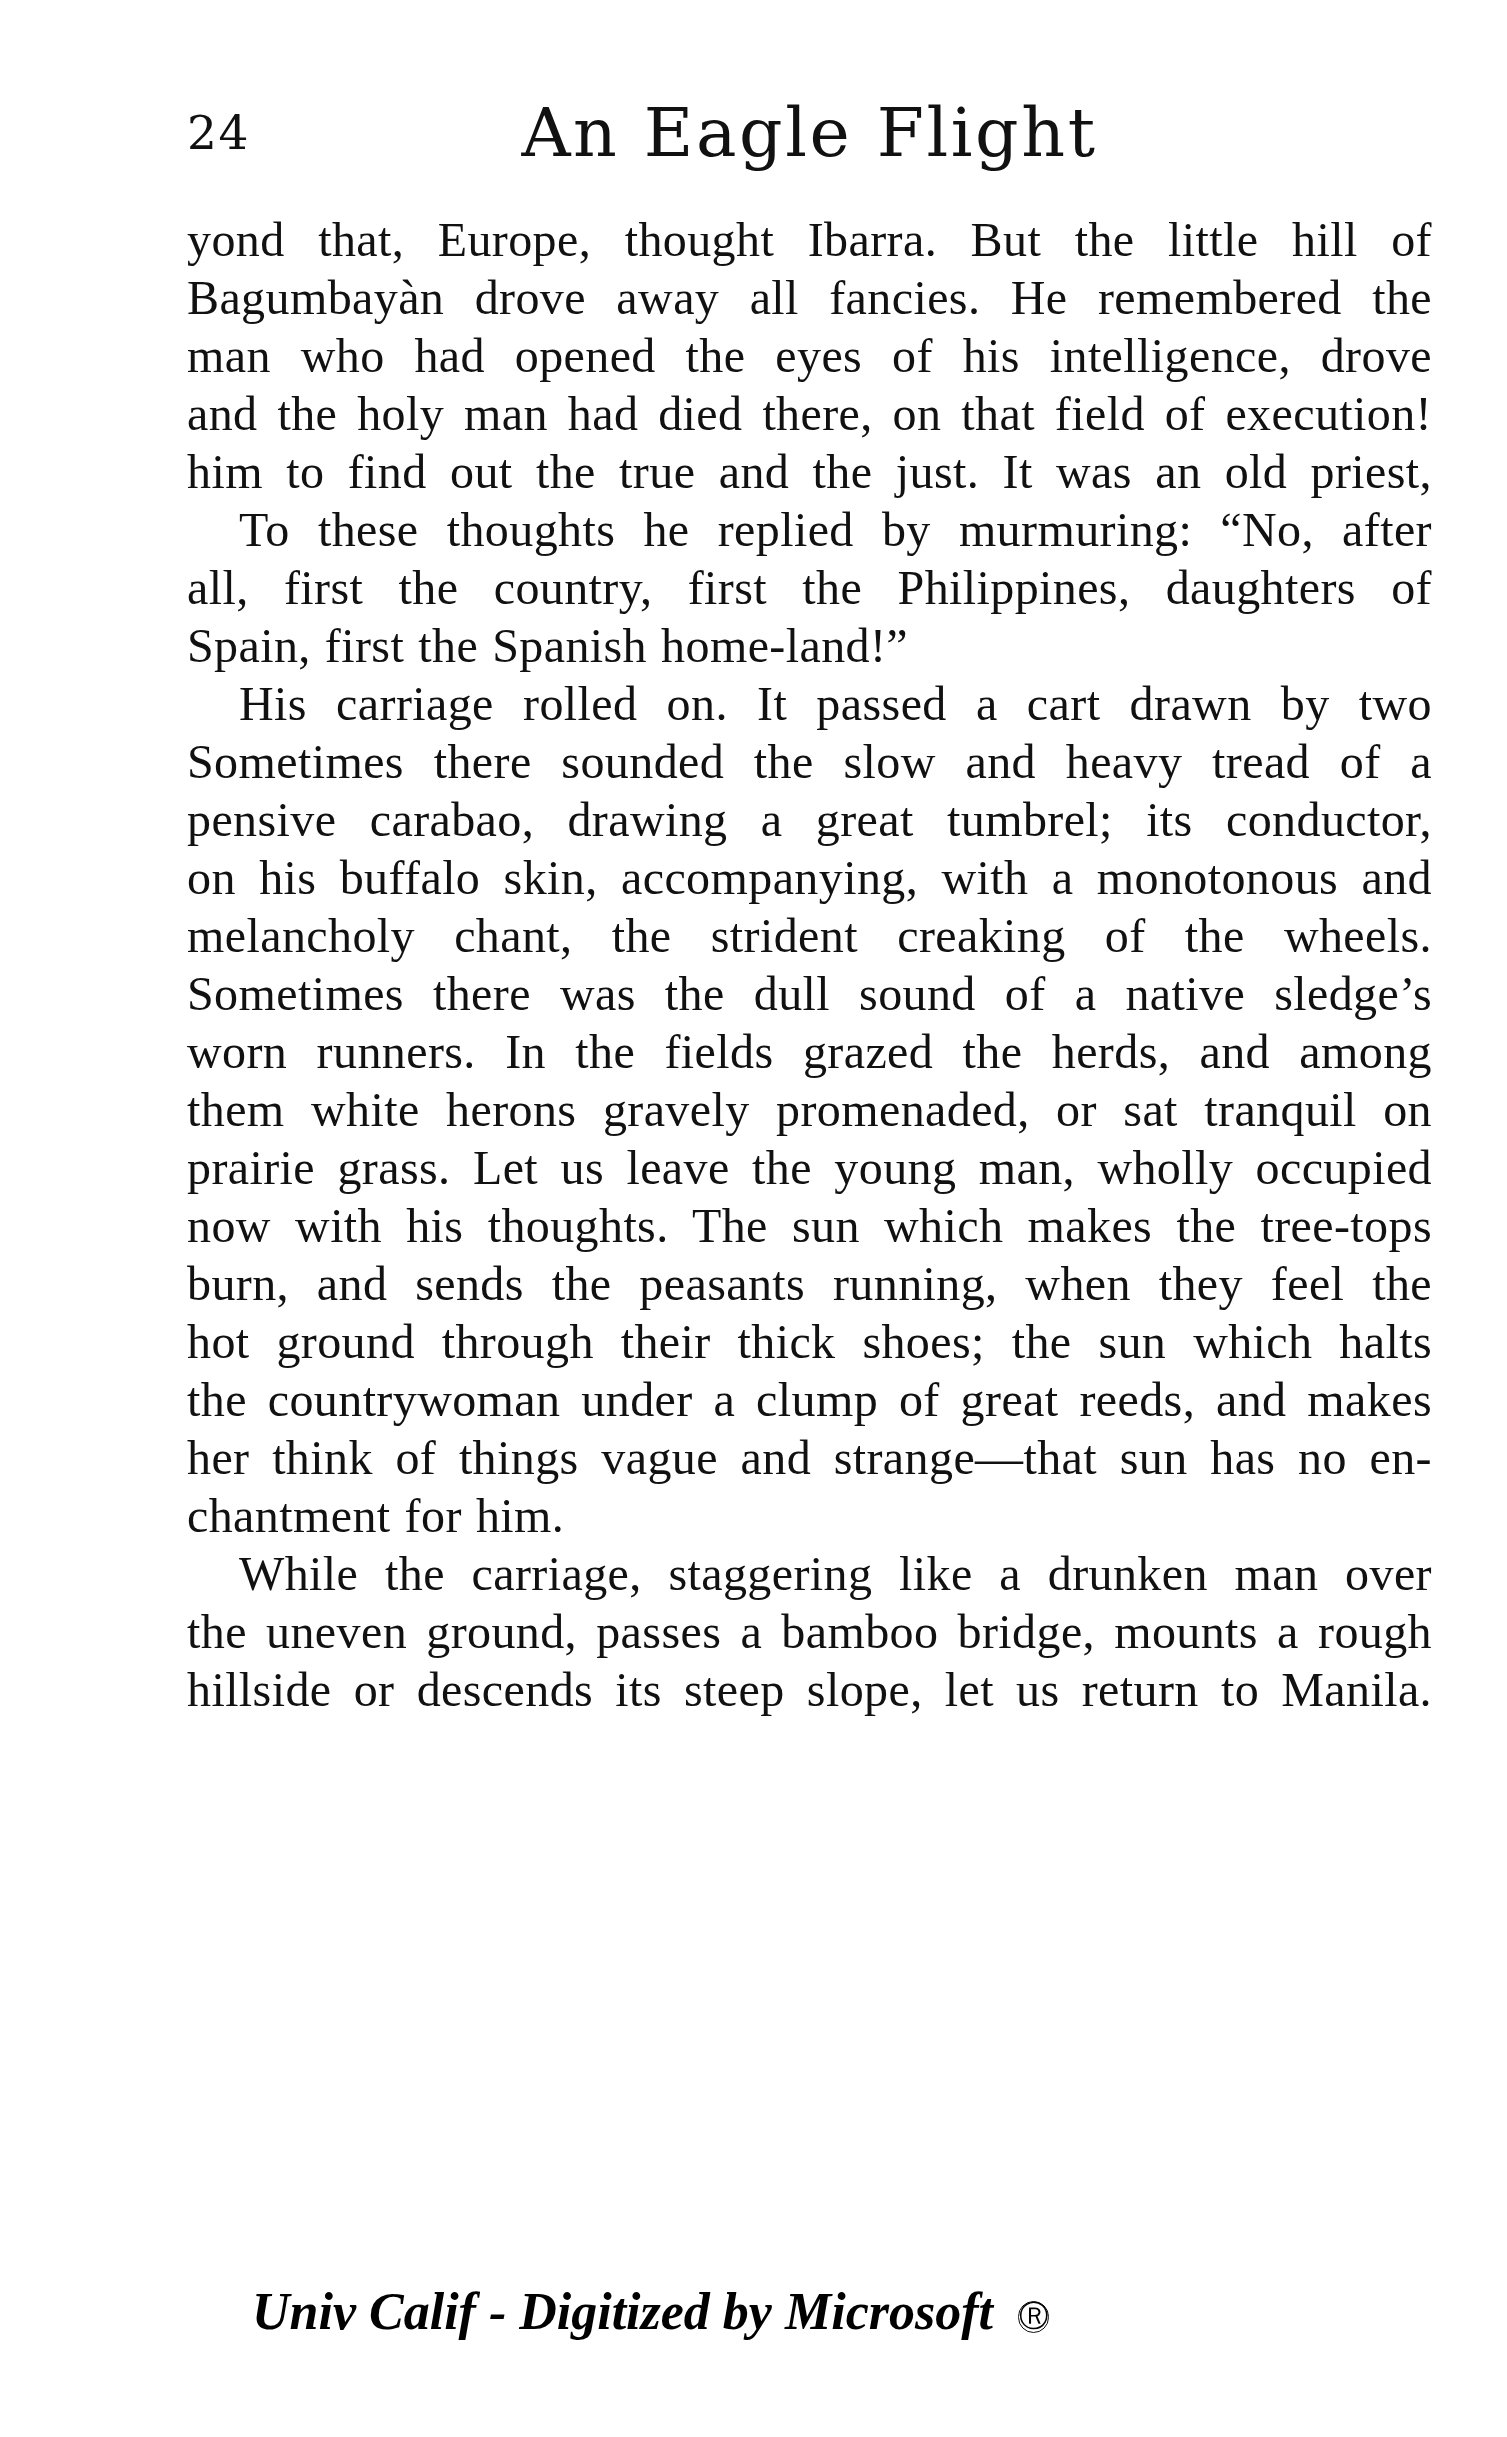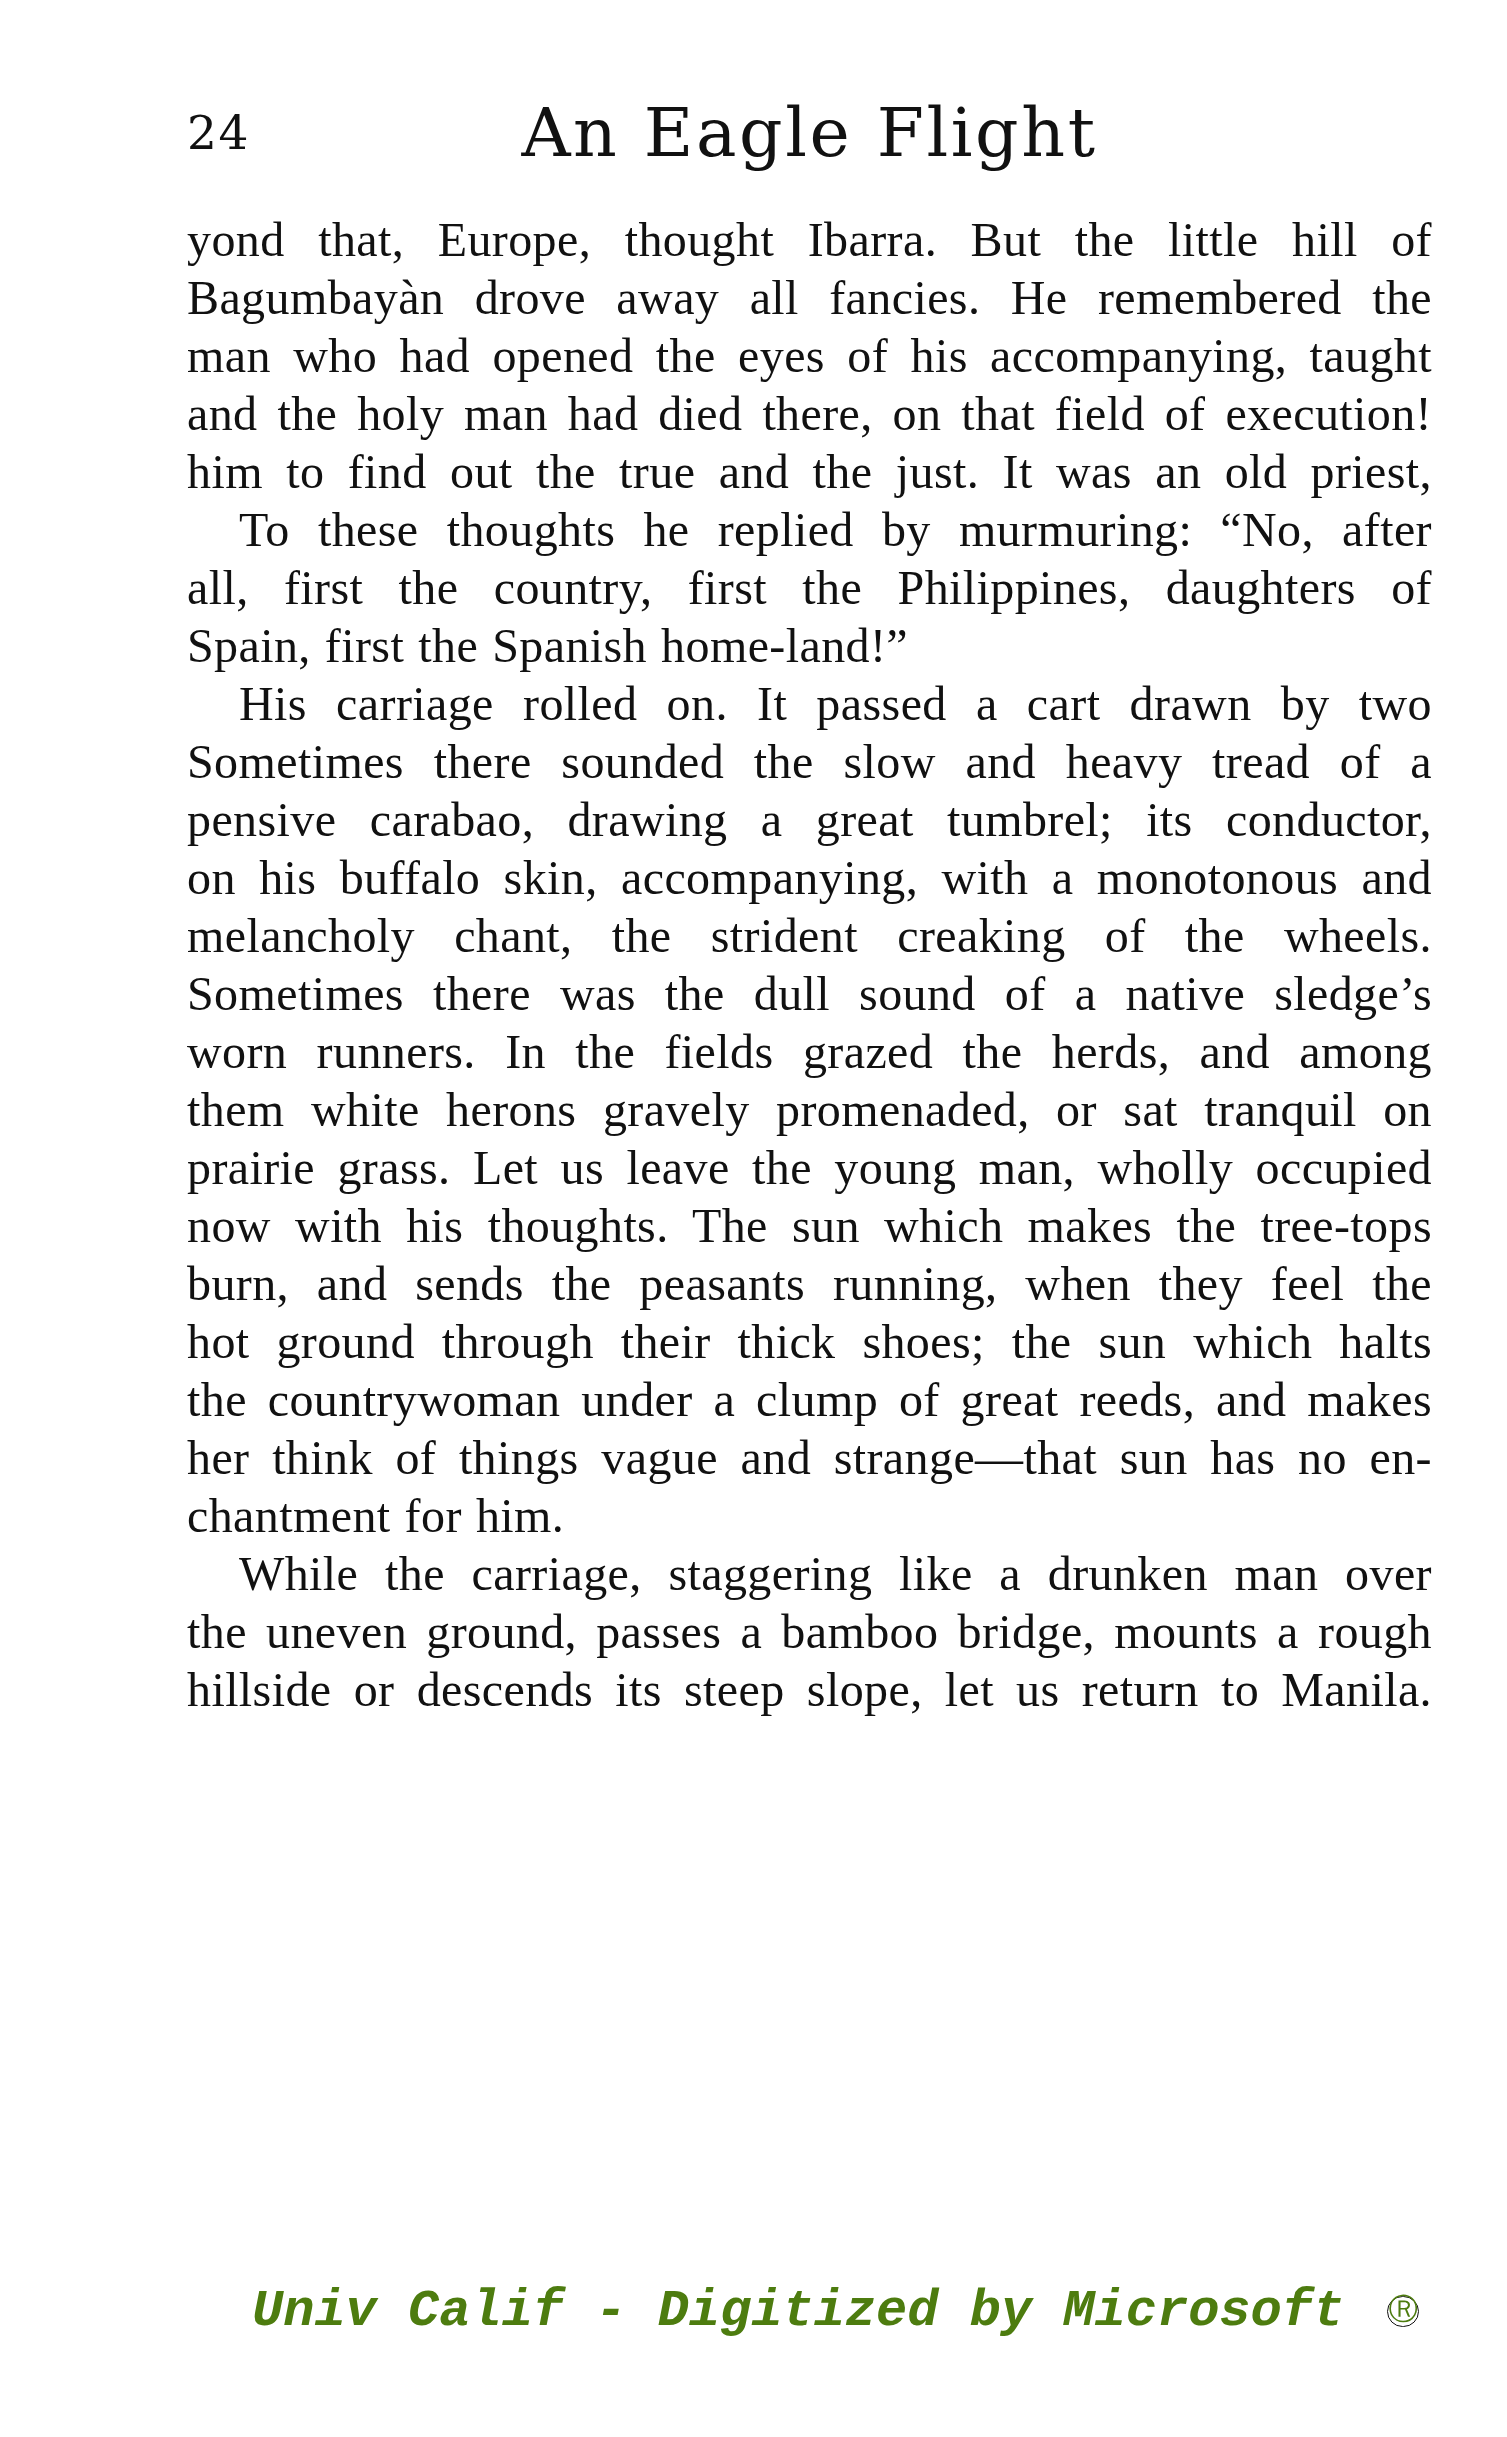--- a/index.html
+++ b/index.html
@@ -19,22 +19,22 @@
   .line {
     display: block; height: 58px; line-height: 58px;
     font-family: Liberation Serif, serif; font-size: 48px;
     text-align: justify; text-align-last: justify; white-space: nowrap;
     letter-spacing: 0.4px; word-spacing: 1.7px;
   }
   .line.indent { padding-left: 52px; }
   .line.last { text-align-last: left; }
   .footer-mark {
     position: absolute; left: 252px; top: 2261px; width: 1041px; height: 69px;
-    font-family: Liberation Mono, monospace; font-style: italic; font-weight: bold;
-    font-size: 52px; line-height: 69px; color: #4d7c0f; white-space: nowrap;
+    font-family: Liberation Serif, serif; font-style: italic; font-weight: bold;
+    font-size: 52px; line-height: 69px; color: #000000; white-space: nowrap;
   }
   .footer-mark .logo {
     display: inline-block; font-size: 29.5px; font-weight: normal; margin-left: 12px;
     vertical-align: middle; border: 1.7px solid #111; border-radius: 50%;
     width: 29.5px; height: 29.5px; line-height: 29.5px; text-align: center; font-style: normal;
   }
 </style>
 </head>
 <body>
 
@@ -42,21 +42,21 @@
   <div class="running-head">
     <span class="page-number">24</span>
     <span class="head-title">An Eagle Flight</span>
   </div>
 
   <div class="body-text">
 
     <div>
       <span class="line">yond that, Europe, thought Ibarra.  But the little hill of</span>
       <span class="line">Bagumbayàn drove away all fancies.  He remembered the</span>
-      <span class="line">man who had opened the eyes of his accompanying, taught</span>
+      <span class="line">man who had opened the eyes of his intelligence, drove</span>
       <span class="line">and the holy man had died there, on that field of execution!</span>
       <span class="line">him to find out the true and the just.  It was an old priest,</span>
     </div>
 
     <div>
       <span class="line indent">To these thoughts he replied by murmuring: “No, after</span>
       <span class="line">all, first the country, first the Philippines, daughters of</span>
       <span class="line last">Spain, first the Spanish home-land!”</span>
     </div>
 

